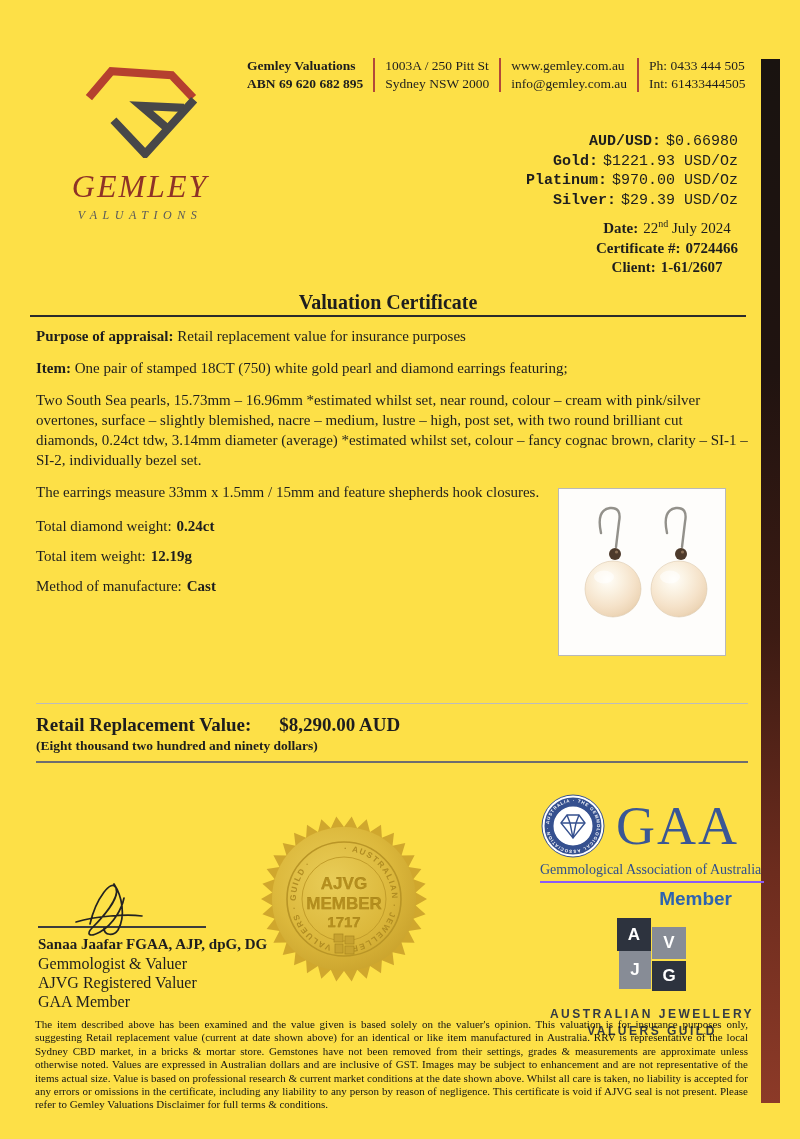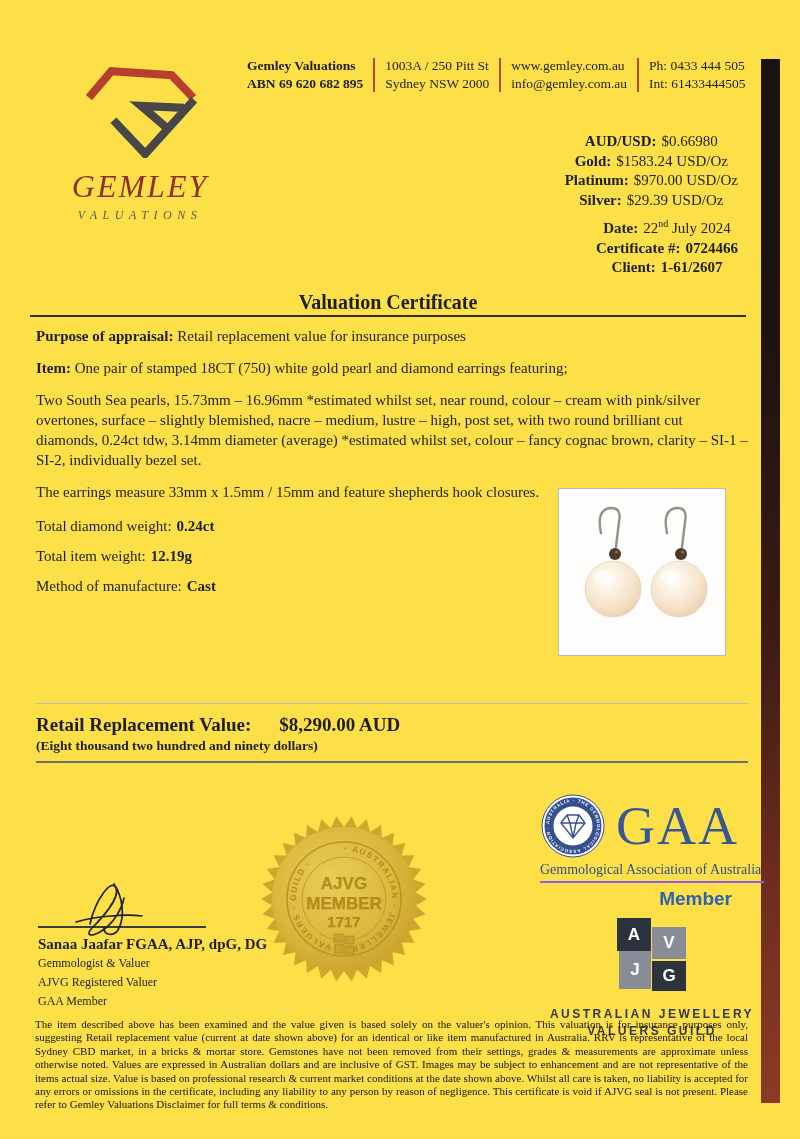--- a/index.html
+++ b/index.html
@@ -15,21 +15,21 @@
   .header-row .sep{width:2px;background:#b2493a;margin:1px 10px;}
   .hcol div{white-space:nowrap;}
   .hcol.bold{font-weight:bold;}
 
   
   .logo-block{position:absolute;left:50px;top:64px;width:180px;text-align:center;font-style:italic;}
   .logo-name{font-size:32px;letter-spacing:2px;color:#8e3227;margin-top:6px;}
   .logo-tagline{font-size:12px;letter-spacing:5.5px;color:#5a5a5a;margin-top:3px;}
 
   
-  .rates{position:absolute;right:62px;top:132px;text-align:center;font-size:15px;line-height:19.5px;}
+  .rates{position:absolute;right:62px;top:132px;text-align:right;font-size:15px;line-height:19.5px;font-family:Liberation Mono, monospace;}
   .meta{position:absolute;right:62px;top:214px;text-align:center;font-size:15px;line-height:19.5px;}
   .lbl{font-weight:bold;}
   .val{margin-left:5px;}
   .valb{margin-left:5px;font-weight:bold;}
   sup{font-size:10px;}
 
   
   .title-wrap{position:absolute;left:30px;top:291px;width:716px;text-align:center;
               border-bottom:2px solid #2b2b2b;padding-bottom:1px;}
   .title{font-size:20px;font-weight:bold;}
@@ -48,21 +48,21 @@
        border-bottom:2px solid #6e6e6e;padding:10px 0 7px 0;}
   .rrv-line1{font-size:19px;font-weight:bold;}
   .rrv-amount{margin-left:28px;}
   .rrv-words{font-size:13.5px;font-weight:bold;margin-top:2px;}
 
   
   .sig{position:absolute;left:38px;top:872px;width:240px;}
   .sig svg{display:block;margin-left:18px;}
   .sig-line{width:168px;border-bottom:2px solid #3c3c3c;margin-top:-12px;}
   .sig-name{font-weight:bold;font-size:15px;margin-top:7px;line-height:19px;}
-  .sig-role{font-size:12px;line-height:19px;}
+  .sig-role{font-size:16px;line-height:19px;}
 
   
   .seal{position:absolute;left:260px;top:815px;width:168px;height:168px;}
 
   
   .gaa{position:absolute;left:540px;top:793px;width:224px;}
   .gaa-row{display:flex;align-items:center;gap:10px;}
   .gaa-acronym{font-size:54px;line-height:58px;letter-spacing:2px;color:#3a5795;}
   .gaa-name{font-size:14px;color:#2f4f8f;margin-top:3px;border-bottom:2px solid #8b5cf6;
             padding-bottom:3px;}
@@ -119,21 +119,21 @@
       <path d="M6,33 L28,7 L87,11 L108,33" fill="none" stroke="#b5402f" stroke-width="8" stroke-linejoin="miter"></path>
       <path d="M30,55 L61,88 L109,35" fill="none" stroke="#474749" stroke-width="8"></path>
       <path d="M99,43 L57,41 L84,64" fill="none" stroke="#474749" stroke-width="8"></path>
     </svg>
     <div class="logo-name">GEMLEY</div>
     <div class="logo-tagline">VALUATIONS</div>
   </div>
 
   <div class="rates">
     <div><span class="lbl">AUD/USD:</span><span class="val">$0.66980</span></div>
-    <div><span class="lbl">Gold:</span><span class="val">$1583.24 USD/Oz</span></div>
+    <div><span class="lbl">Gold:</span><span class="val">$1221.93 USD/Oz</span></div>
     <div><span class="lbl">Platinum:</span><span class="val">$970.00 USD/Oz</span></div>
     <div><span class="lbl">Silver:</span><span class="val">$29.39 USD/Oz</span></div>
   </div>
 
   <div class="meta">
     <div><span class="lbl">Date:</span><span class="val"><span>22</span><sup>nd</sup><span> July 2024</span></span></div>
     <div><span class="lbl">Certificate #:</span><span class="valb">0724466</span></div>
     <div><span class="lbl">Client:</span><span class="valb">1-61/2607</span></div>
   </div>
 

